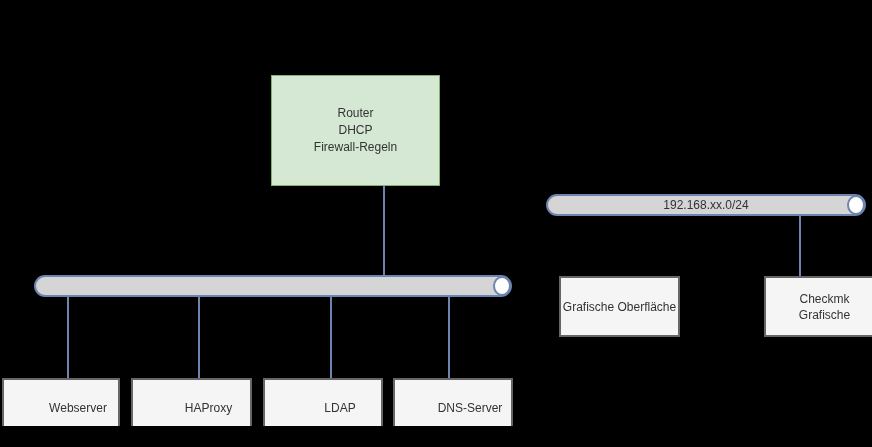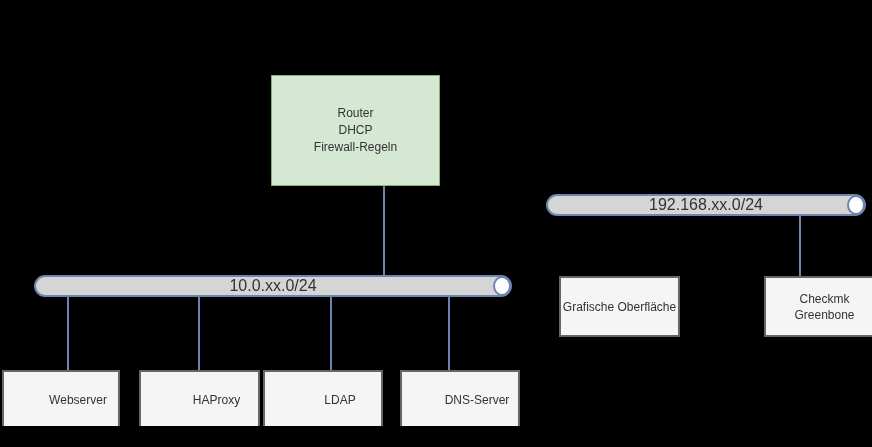--- a/index.html
+++ b/index.html
@@ -30,25 +30,25 @@
   .router-node {
     left: 271px; top: 75px; width: 169px; height: 111px;
     background: var(--router_fill);
     border: 1px solid var(--router_border);
   }
   .server-node, .mgmt-node {
     background: var(--node_fill);
     border: 2px solid var(--node_border);
     line-height: 16px;
   }
-  .server-node { top: 370px; height: 59px; padding-left: 34px; }
+  .server-node { top: 378px; height: 59px; padding-left: 34px; }
   .node-webserver  { left: 2px;   width: 118px; }
-  .node-haproxy    { left: 131px; width: 121px; margin-left: 8px; }
+  .node-haproxy    { left: 131px; width: 121px; }
   .node-ldap       { left: 263px; width: 120px; align-items: center; }
-  .node-dns        { left: 393px; width: 120px; margin-left: 7px; }
+  .node-dns        { left: 393px; width: 120px; }
   .mgmt-node { top: 276px; height: 61px; }
   .node-mgmt-ui    { left: 559px; width: 121px; gap: 16px; }
   .node-monitoring { left: 764px; width: 121px; }
 
   .connector {
     position: absolute;
     width: 2px;
     background: var(--pipe_border);
   }
   .conn-router      { left: 383px; top: 186px; height: 91px; }
@@ -74,21 +74,21 @@
     stroke: var(--pipe_border);
     stroke-width: 2;
   }
   .pipe-cap {
     fill: var(--pipe_cap_fill);
     stroke: var(--pipe_border);
     stroke-width: 2;
   }
   .pipe-label {
     position: absolute;
-    font-size: 16px;
+    font-size: 12px;
     text-align: center;
     line-height: 22px;
     pointer-events: none;
   }
   .pipe-left-label  { left: 34px;  top: 275px; width: 478px; height: 22px; }
   .pipe-right-label { left: 546px; top: 194px; width: 320px; height: 22px; }
 </style>
 </head>
 <body>
 
@@ -106,21 +106,20 @@
   <div class="connector conn-ldap"></div>
   <div class="connector conn-dns"></div>
   <div class="connector conn-monitoring"></div>
   <div class="stub stub-mgmt"></div>
   <div class="stub stub-router"></div>
 
   <svg class="pipe-svg pipe-left-svg" width="478" height="22">
     <rect class="pipe-body" x="1" y="1" width="476" height="20" rx="10" ry="10"></rect>
     <ellipse class="pipe-cap" cx="468" cy="11" rx="8" ry="9"></ellipse>
   </svg>
-  <div class="pipe-label pipe-left-label">10.0.xx.0/24</div>
 
   <svg class="pipe-svg pipe-right-svg" width="320" height="22">
     <rect class="pipe-body" x="1" y="1" width="318" height="20" rx="10" ry="10"></rect>
     <ellipse class="pipe-cap" cx="310" cy="11" rx="8" ry="9"></ellipse>
   </svg>
   <div class="pipe-label pipe-right-label">192.168.xx.0/24</div>
 
   <div class="node server-node node-webserver">
     <div>Webserver</div>
   </div>
@@ -132,16 +131,16 @@
   </div>
   <div class="node server-node node-dns">
     <div>DNS-Server</div>
   </div>
 
   <div class="node mgmt-node node-mgmt-ui">
     <div>Grafische Oberfläche</div>
   </div>
   <div class="node mgmt-node node-monitoring">
     <div>Checkmk</div>
-    <div>Greenbone</div>
+    <div>Grafische</div>
   </div>
 
 </div>
 
 </body></html>

